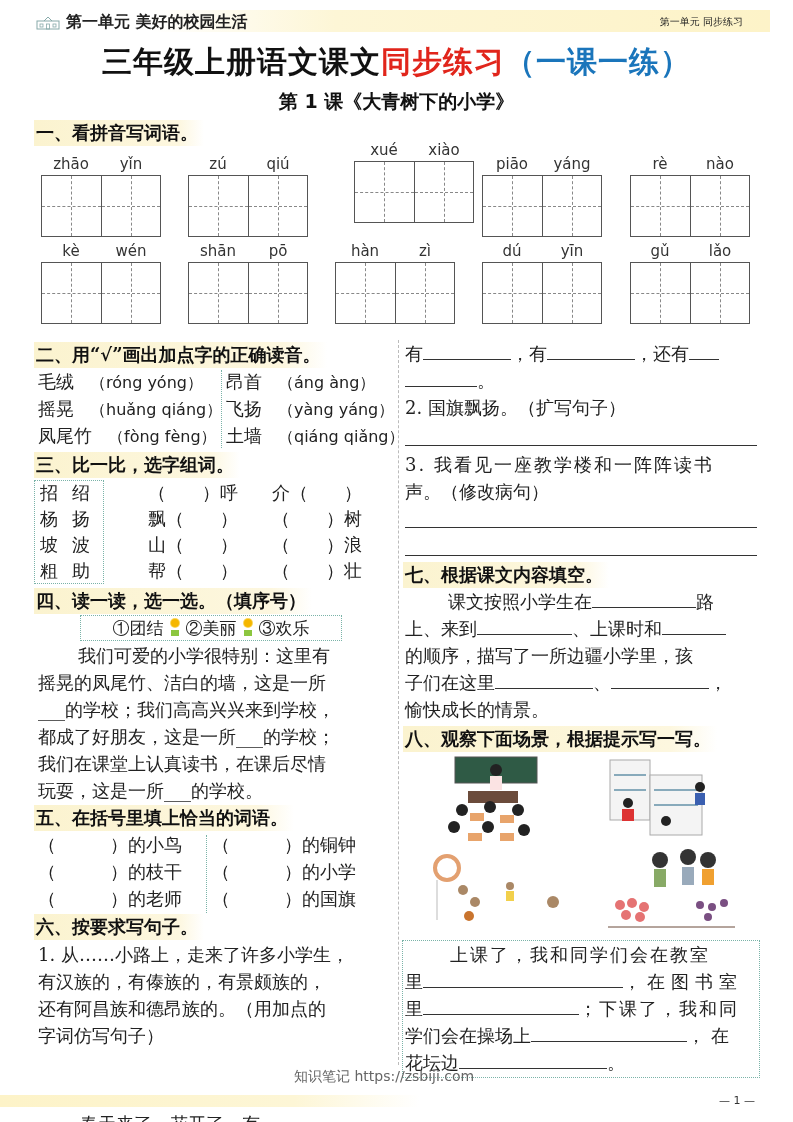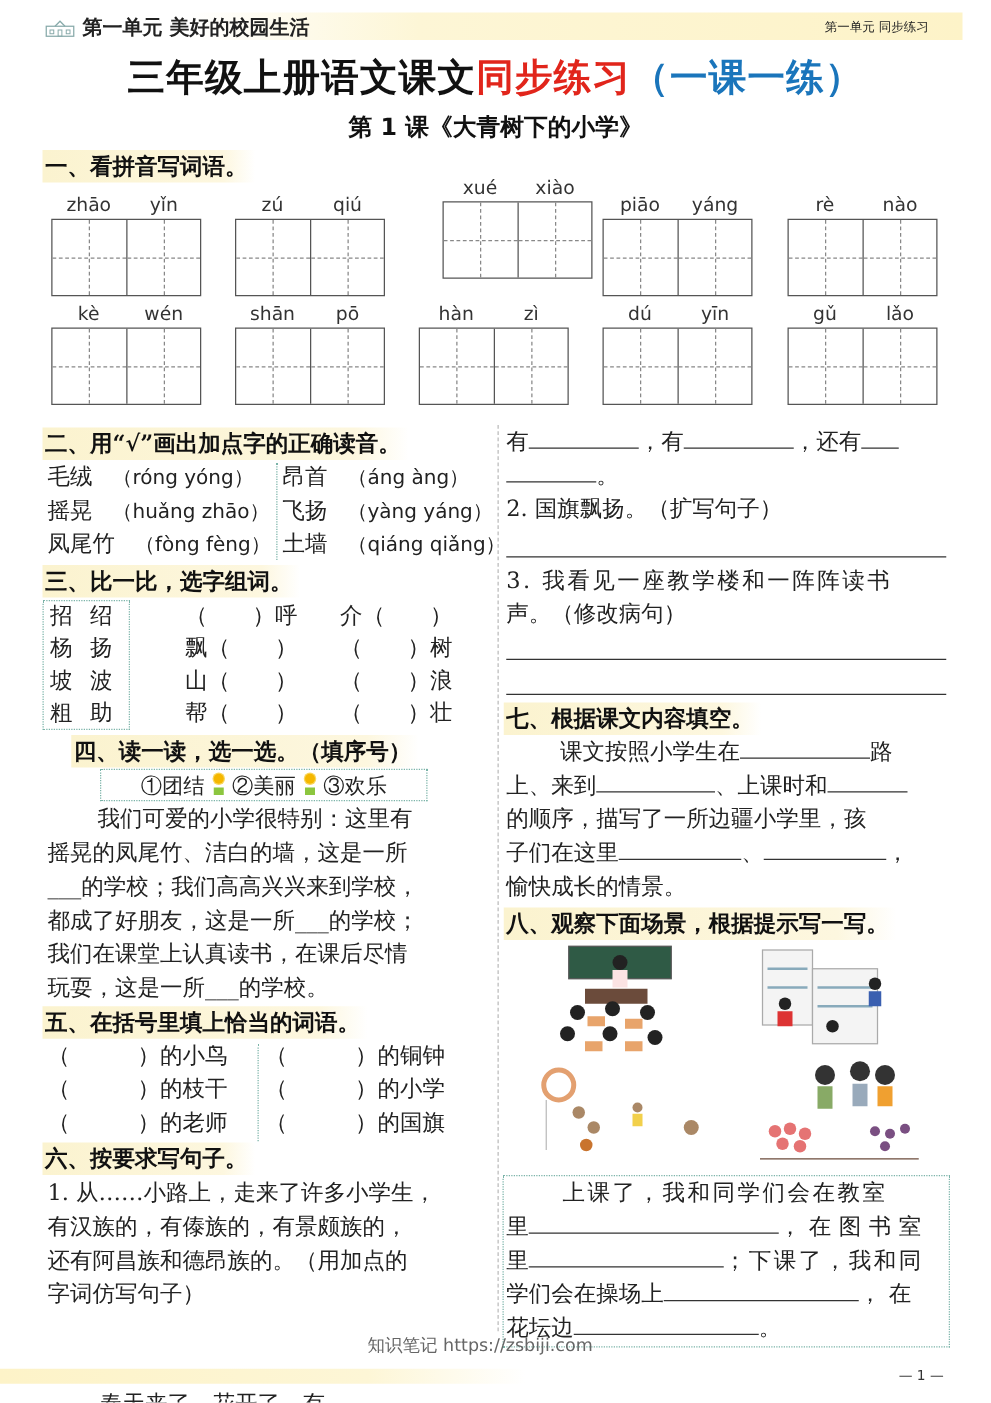--- a/index.html
+++ b/index.html
@@ -185,21 +185,21 @@
         <div class="box"></div>
       </div>
     </div>
   </div>
 
 <div class="col-divider"></div>
 
 <div class="sec-title" style="left:34px;top:342px;">二、用“√”画出加点字的正确读音。</div>
 <div class="text-line" style="left:38px;top:369px;"><span>毛绒</span><span class="sans small">（róng yóng）</span></div>
 <div class="text-line" style="left:226px;top:369px;"><span>昂首</span><span class="sans small">（áng àng）</span></div>
-<div class="text-line" style="left:38px;top:396px;"><span>摇晃</span><span class="sans small">（huǎng zhāo）</span></div>
+<div class="text-line" style="left:38px;top:396px;"><span>摇晃</span><span class="sans small">（huǎng qiáng）</span></div>
 <div class="text-line" style="left:226px;top:396px;"><span>飞扬</span><span class="sans small">（yàng yáng）</span></div>
 <div class="text-line" style="left:38px;top:423px;"><span>凤尾竹</span><span class="sans small">（fòng fèng）</span></div>
 <div class="text-line" style="left:226px;top:423px;"><span>土墙</span><span class="sans small">（qiáng qiǎng）</span></div>
 <div class="vdotted" style="left:221px;top:370px;height:78px;"></div>
 
 <div class="sec-title" style="left:34px;top:452px;">三、比一比，选字组词。</div>
 <div class="dot-box" style="left:34px;top:480px;width:70px;height:104px;"></div>
 <div class="text-line" style="left:40px;top:480px;letter-spacing:14px;"><span>招</span><span>绍</span></div>
 <div class="text-line" style="left:40px;top:506px;letter-spacing:14px;"><span>杨</span><span>扬</span></div>
 <div class="text-line" style="left:40px;top:532px;letter-spacing:14px;"><span>坡</span><span>波</span></div>
@@ -207,21 +207,21 @@
 
 <div class="text-line" style="left:148px;top:480px;">（　　）呼</div>
 <div class="text-line" style="left:272px;top:480px;">介（　　）</div>
 <div class="text-line" style="left:148px;top:506px;">飘（　　）</div>
 <div class="text-line" style="left:272px;top:506px;">（　　）树</div>
 <div class="text-line" style="left:148px;top:532px;">山（　　）</div>
 <div class="text-line" style="left:272px;top:532px;">（　　）浪</div>
 <div class="text-line" style="left:148px;top:558px;">帮（　　）</div>
 <div class="text-line" style="left:272px;top:558px;">（　　）壮</div>
 
-<div class="sec-title" style="left:34px;top:588px;margin-left:23px;">四、读一读，选一选。（填序号）</div>
+<div class="sec-title" style="left:34px;top:588px;">四、读一读，选一选。（填序号）</div>
 <div class="option-bar">
   <span>①团结</span>
   <span class="flower"></span>
   <span>②美丽</span>
   <span class="flower"></span>
   <span>③欢乐</span>
 </div>
 <div class="text-line" style="left:78px;top:643px;">我们可爱的小学很特别：这里有</div>
 <div class="text-line" style="left:38px;top:670px;">摇晃的凤尾竹、洁白的墙，这是一所</div>
 <div class="text-line" style="left:38px;top:697px;">___的学校；我们高高兴兴来到学校，</div>

